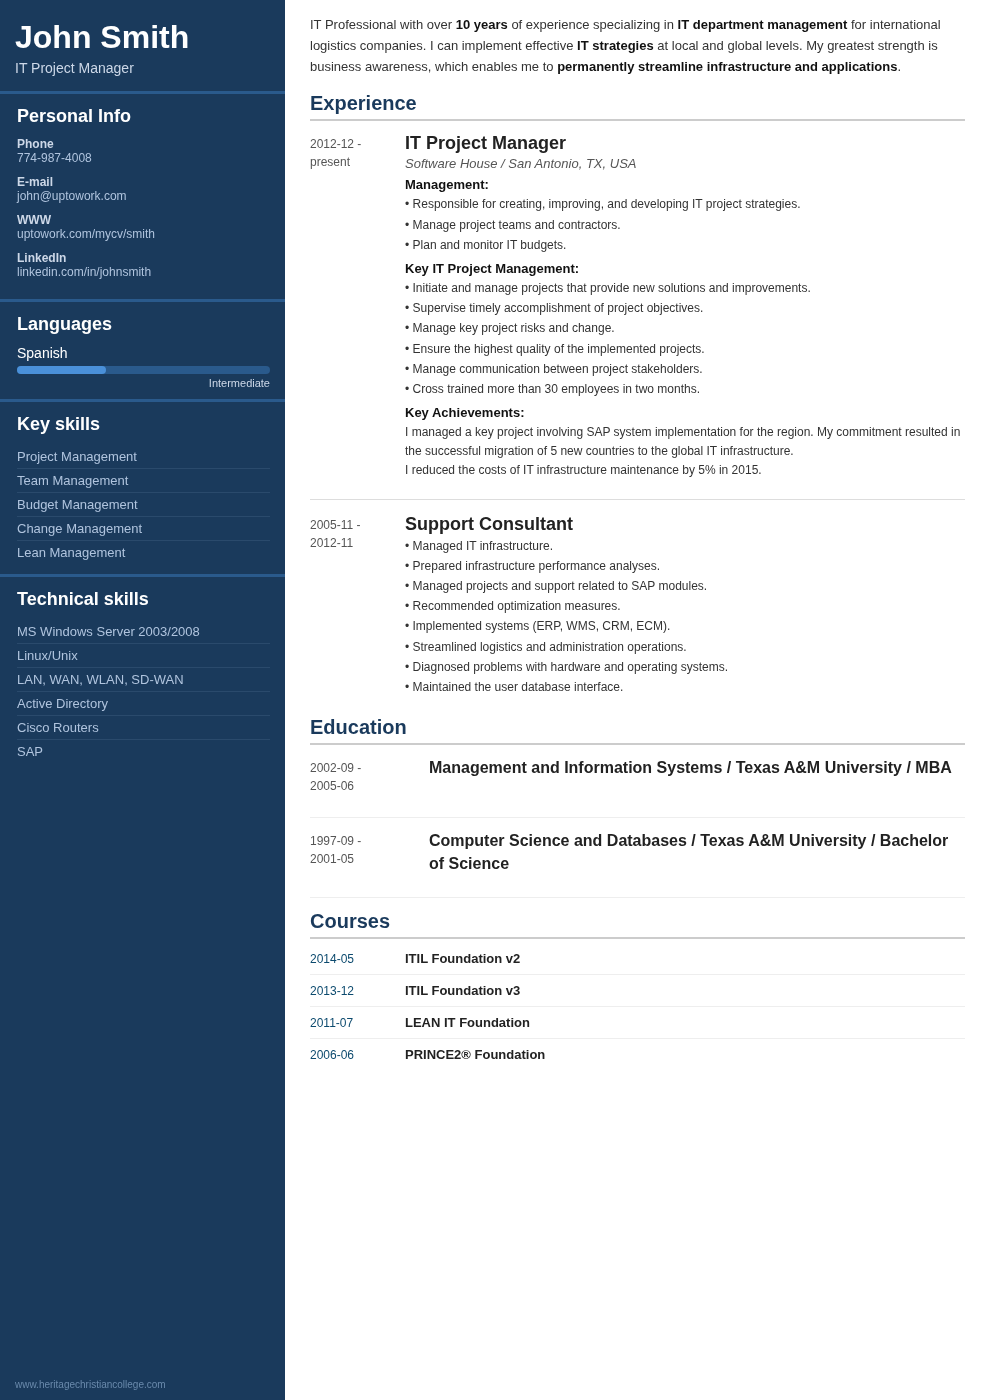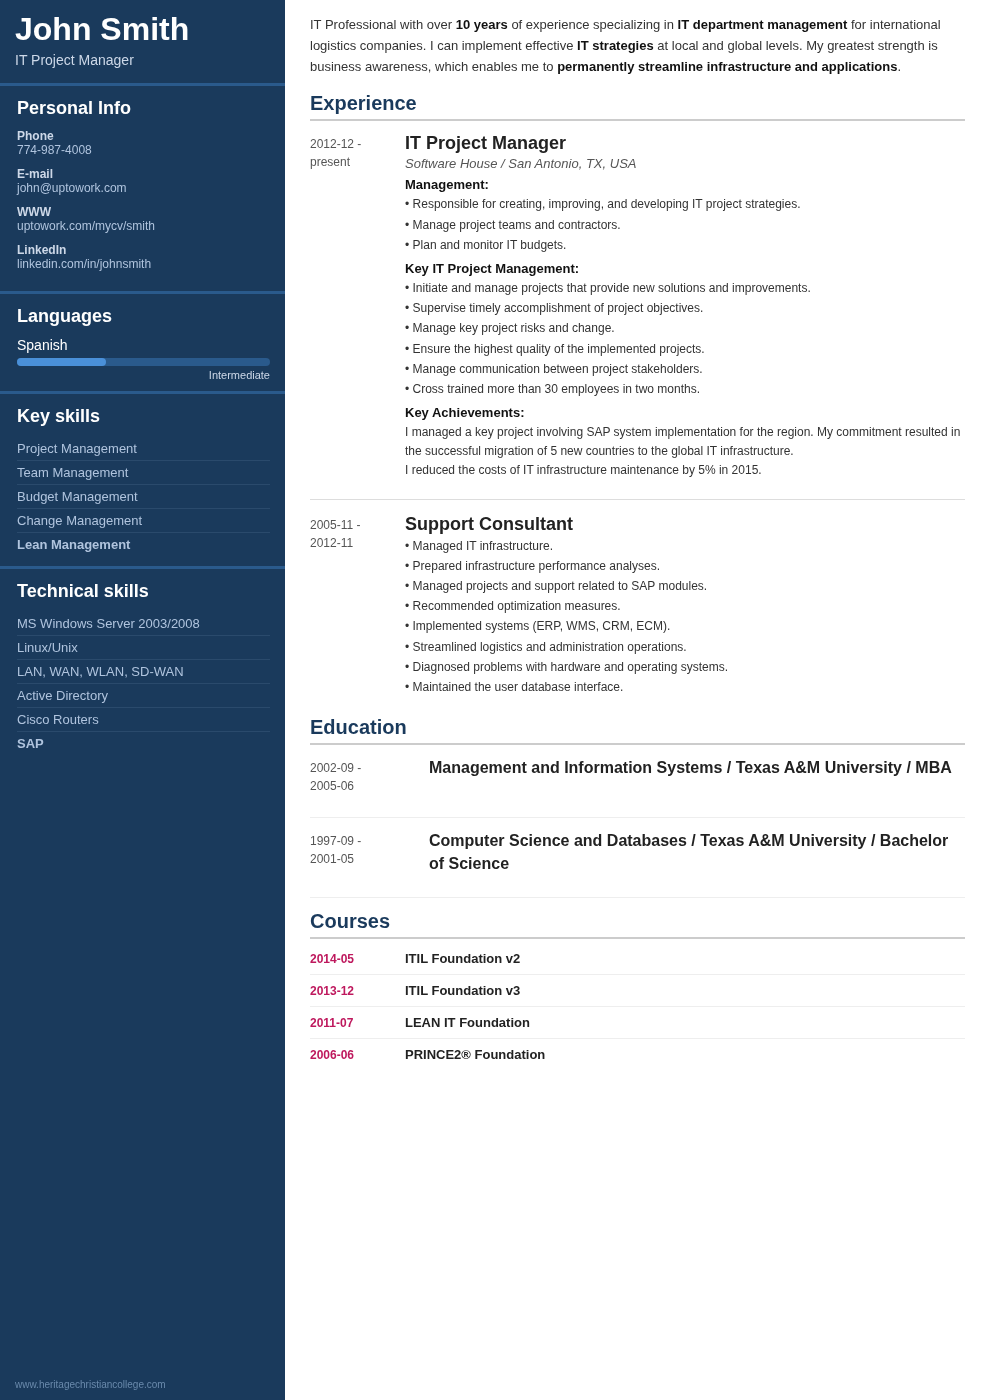--- a/index.html
+++ b/index.html
@@ -24,21 +24,21 @@
       width: 285px;
       min-width: 285px;
       background: #1a3a5c;
       color: #fff;
       padding: 0;
       display: flex;
       flex-direction: column;
     }
     .sidebar-header {
       background: #1a3a5c;
-      padding: 12px 15px 15px 15px;
+      padding: 20px 15px 15px 15px;
     }
     .sidebar-header .name {
       font-size: 32px;
       font-weight: bold;
       color: #fff;
       line-height: 1.1;
     }
     .sidebar-header .title {
       font-size: 14px;
       color: #cdd8e8;
@@ -94,21 +94,21 @@
       font-size: 11px;
       color: #cdd8e8;
       text-align: right;
     }
     .skill-item {
       font-size: 13px;
       color: #b0c4de;
       padding: 4px 0;
       border-bottom: 1px solid #2a4a6c;
     }
-    .skill-item:last-child { border-bottom: none; font-weight: bold; }
+    .skill-item:last-child { border-bottom: none; }
     .sidebar-footer {
       margin-top: auto;
       padding: 10px 15px;
       font-size: 10px;
       color: #6a8aac;
     }
     
     .main {
       flex: 1;
       padding: 15px 25px 20px 25px;
@@ -202,22 +202,21 @@
       display: flex;
       margin-bottom: 8px;
       padding-bottom: 8px;
       border-bottom: 1px solid #eee;
       align-items: baseline;
     }
     .course-block:last-child { border-bottom: none; }
     .course-date {
       min-width: 95px;
       font-size: 12px;
-      color: #be185d;
-      font-weight: bold;
+      color: #0c4a6e;
     }
     .course-name {
       font-size: 13px;
       font-weight: bold;
       color: #222;
     }
     hr.section-sep {
       border: none;
       border-top: 1px solid #ddd;
       margin: 8px 0 14px 0;

